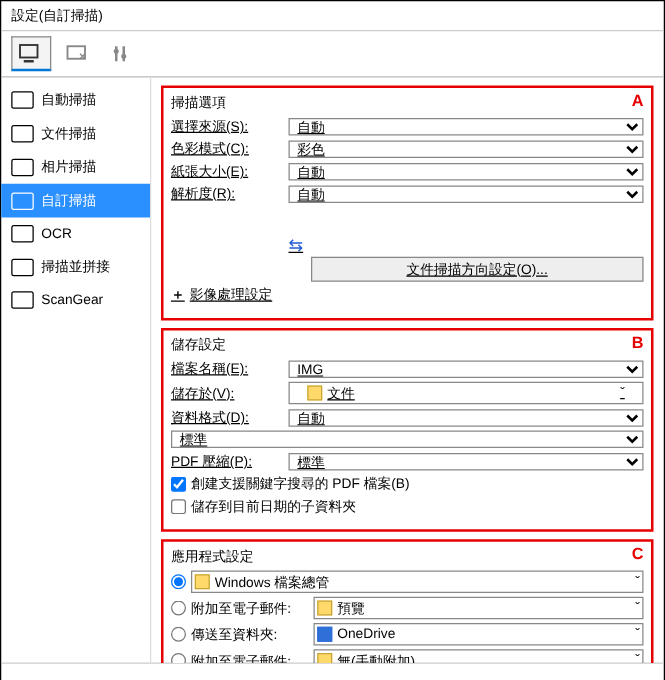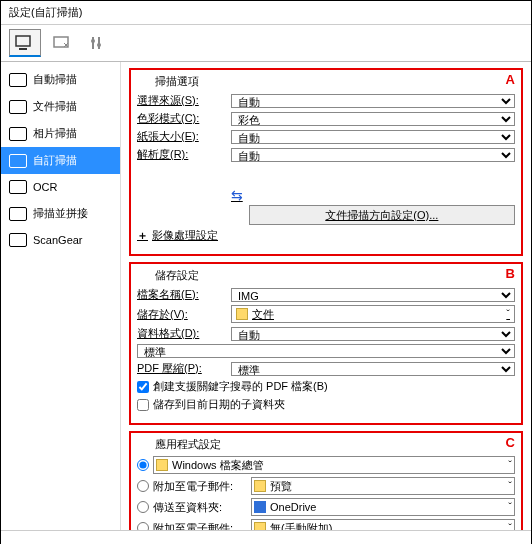--- a/index.html
+++ b/index.html
@@ -10,21 +10,21 @@
   .toptab { width: 32px; height: 28px; display: flex; align-items: center; justify-content: center; border: 1px solid transparent; }
   .toptab.active { border: 1px solid #888; border-bottom: 2px solid #0078d7; background: #f4f4f4; }
   .body { display: flex; height: 468px; }
   .sidebar { width: 120px; border-right: 1px solid #ddd; padding-top: 4px; }
   .sideitem { display: flex; align-items: center; gap: 6px; padding: 6px 8px; font-size: 11px; cursor: pointer; }
   .sideitem.active { background: #2a8fff; color: #fff; }
   .sideicon { width: 18px; height: 14px; border: 1.5px solid currentColor; border-radius: 2px; flex-shrink: 0; }
   .main { flex: 1; padding: 6px 8px; overflow: auto; }
   .section { border: 2px solid #e60000; padding: 4px 6px 8px 6px; margin-bottom: 6px; position: relative; }
   .section-letter { position: absolute; right: 6px; top: 2px; color: #e60000; font-weight: bold; font-size: 13px; }
-  .section-title { font-size: 11px; margin-bottom: 4px; margin-left: 18px; }
+  .section-title { font-size: 11px; margin-bottom: 4px; }
   .row { display: flex; align-items: center; margin: 3px 0; text-decoration: underline; }
   .lbl { width: 94px; font-size: 11px; }
   .sel { flex: 1; height: 14px; border: 1px solid #888; background: #fff; font-size: 11px; padding: 0 2px; }
   .selbox { display:flex; align-items:center; gap:4px; flex:1; }
   .selicon { width:12px; height:12px; display:inline-block; background:#ffd969; border:1px solid #c7a639; flex-shrink:0; }
   .btn { height: 20px; border: 1px solid #888; background: #eee; font-size: 11px; padding: 0 10px; display:inline-flex; align-items:center; justify-content:center;margin-top:40px; }
   .wide { flex:1; }
   .plus { font-weight:bold; margin-right:4px; }
   .swap { color:#225bd6; font-size:14px; cursor:pointer; margin-right:6px; }
   .chk { display:flex; align-items:center; gap:4px; margin:3px 0 3px 0px; font-size:11px; }
@@ -133,21 +133,21 @@
 
       <div class="section">
         <span class="section-letter">B</span>
         <div class="section-title">儲存設定</div>
         <div class="row">
             <span class="lbl">檔案名稱(E):</span>
             <select class="sel"><option>IMG</option></select>
           </div>
         <div class="row">
             <span class="lbl">儲存於(V):</span>
-          <div class="selbox" style="border:1px solid #888;height:18px;padding:0 4px">
+          <div class="selbox" style="border:1px solid #888;height:18px;padding:0 14px">
             <span class="selicon"></span>
             <span style="flex:1">文件</span>
             <span>ˇ</span>
           </div>
         </div>
         <div class="row">
             <span class="lbl">資料格式(D):</span>
             <select class="sel"><option>自動</option></select>
           </div>
         <div class="row">

